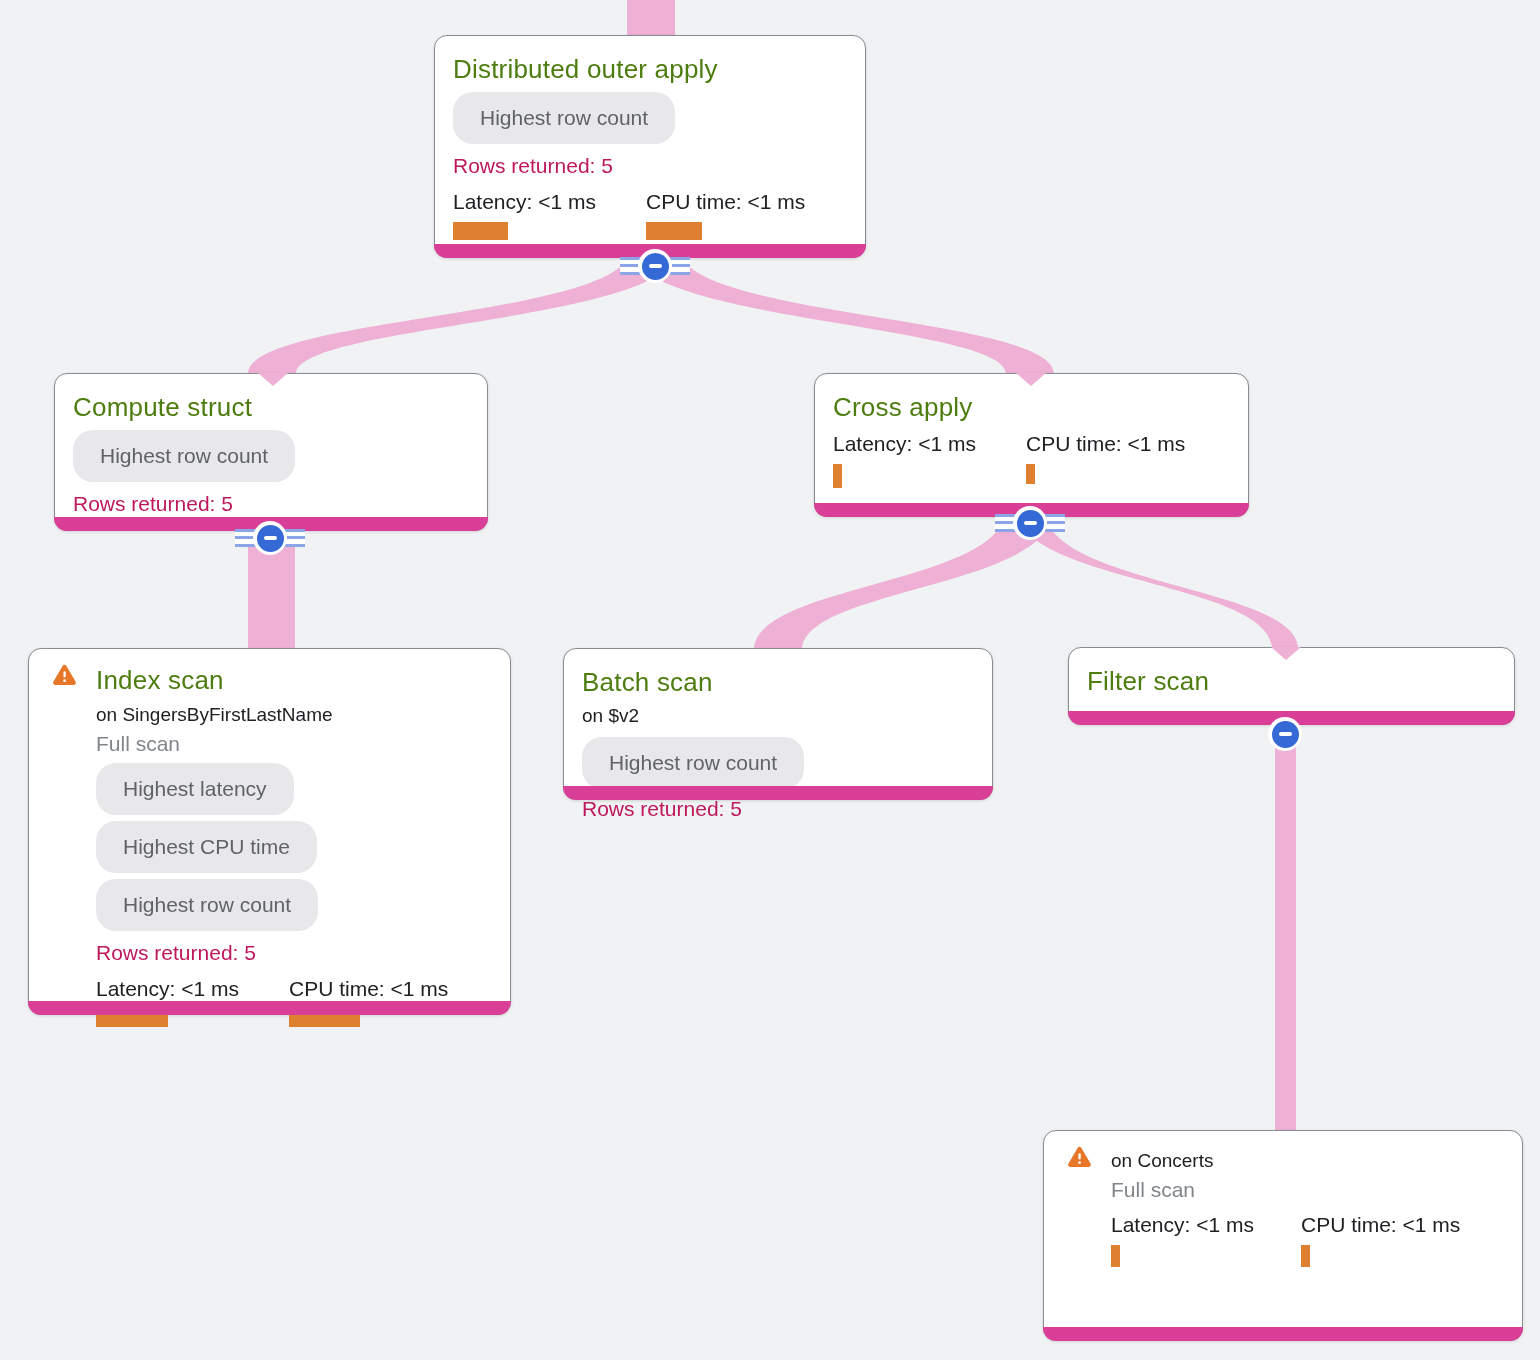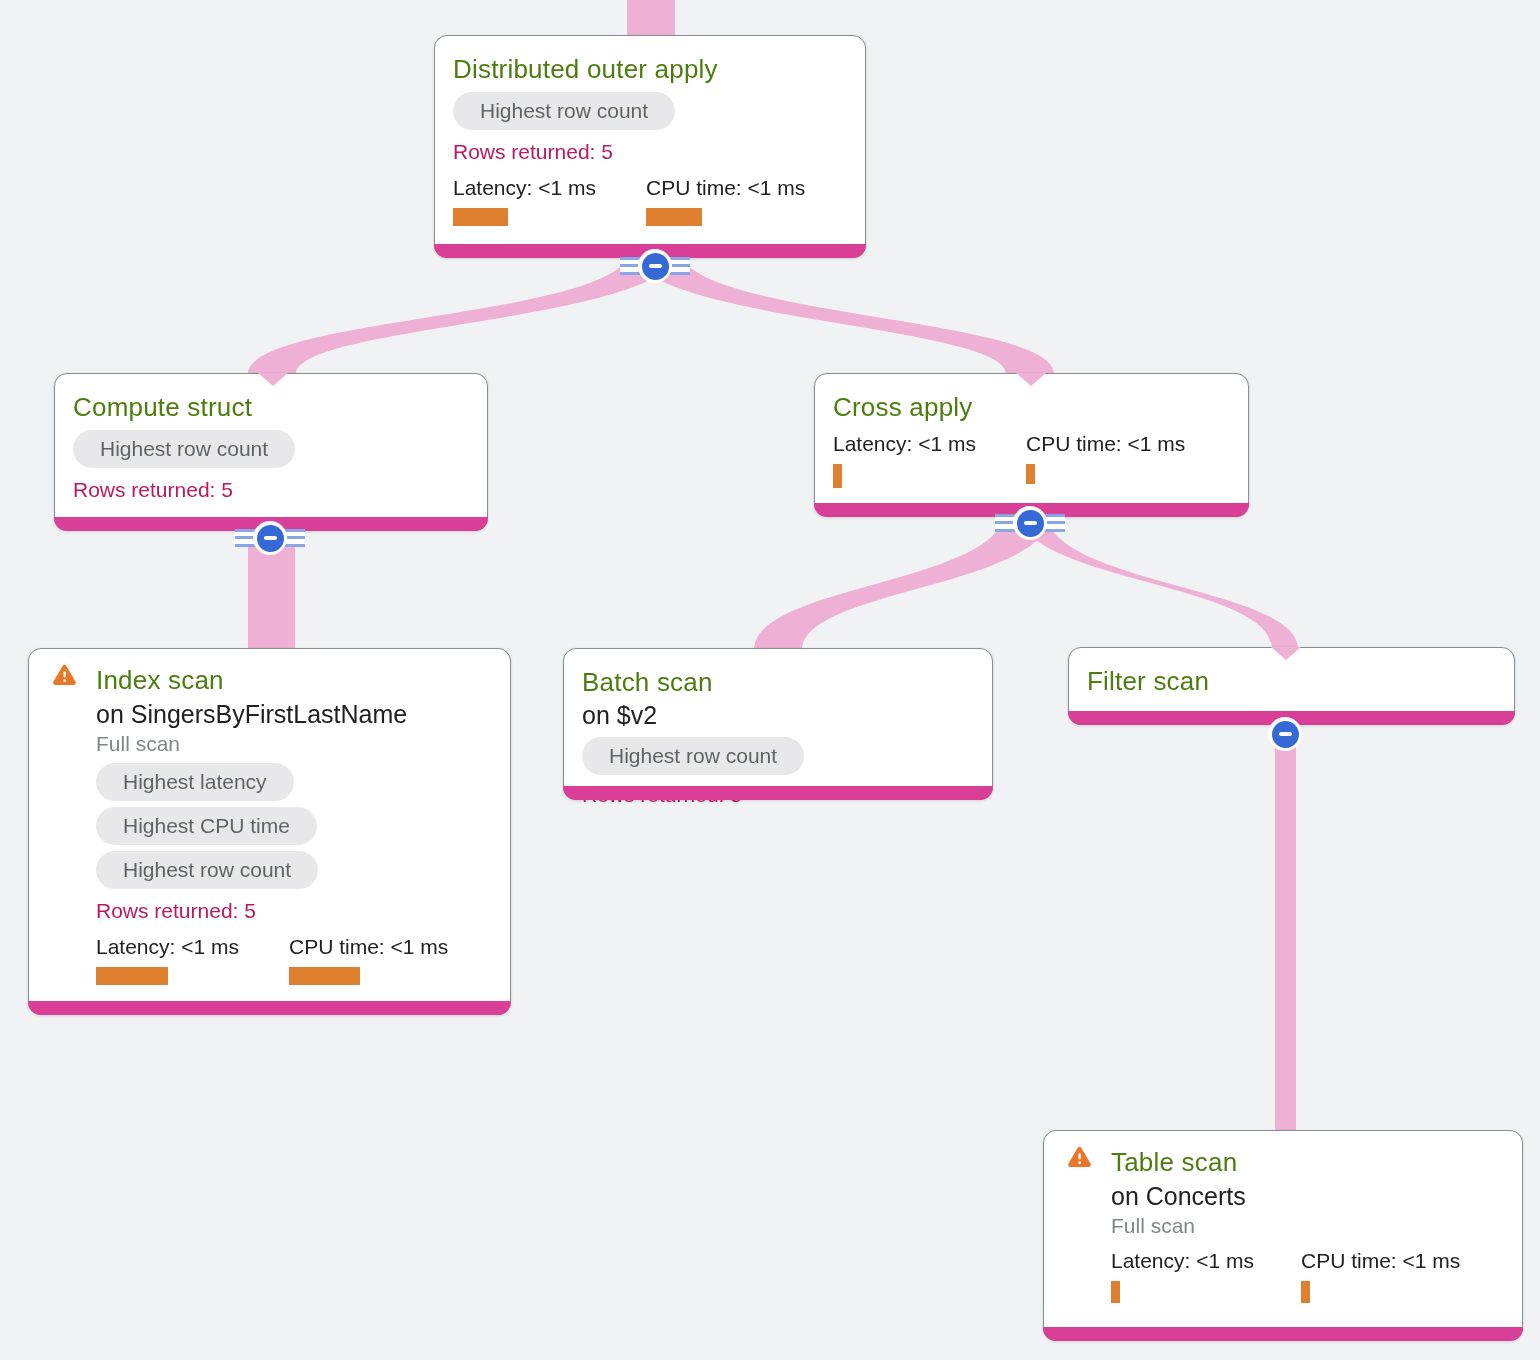--- a/index.html
+++ b/index.html
@@ -25,27 +25,27 @@
     z-index:2;
     padding:18px 18px 0 18px;
     cursor:pointer;
   }
   .card.warn { padding-left:67px; }
   .warn-icon { position:absolute; left:23px; top:15px; }
   .node-title {
     font-size:26px; font-weight:500; color:#4d7c0f;
     line-height:30px; margin-bottom:8px; letter-spacing:.2px;
   }
-  .node-sub { font-size:25px; color:#202124; line-height:27px; margin-bottom:2px; }
+  .node-sub { font-size:19px; color:#202124; line-height:27px; margin-bottom:2px; }
   .node-scan { font-size:21px; color:#80868b; line-height:27px; margin-bottom:6px; }
   .chip {
     display:table;
     background:#e8e8eb; color:#5f6368;
     font-size:21px; line-height:38px; height:38px;
-    padding:0 27px; border-radius:20px;
+    padding:7px 27px; border-radius:20px;
     margin:0 0 8px 0; white-space:nowrap;
   }
   .rows { font-size:21px; color:#be185d; line-height:27px; margin-bottom:10px; }
   .metrics { display:grid; grid-template-columns:193px auto; margin-top:9px; }
   .mlabel { font-size:21px; color:#202124; line-height:26px; margin-bottom:7px; white-space:nowrap; }
   .mbar { background:#df8030; }
   .bottombar {
     position:absolute; left:-1px; right:-1px; bottom:-1px; height:14px;
     background:#da3f97; border-radius:0 0 13px 13px;
   }
@@ -176,21 +176,20 @@
   </div>
 
   <div class="card warn" style="left:1043px; top:1130px; width:480px; height:211px; padding-top:16px;">
     <span class="warn-icon">
       <svg width="25" height="23" viewBox="0 0 24 22">
         <path d="M10.3 1.6 1.3 17.1c-.8 1.3.2 3 1.7 3h18c1.5 0 2.5-1.7 1.7-3L13.7 1.6c-.8-1.3-2.6-1.3-3.4 0z" fill="#e8772a"></path>
         <rect x="11" y="7" width="2.2" height="6" rx="1.1" fill="#ffffff"></rect>
         <circle cx="12.1" cy="16" r="1.3" fill="#ffffff"></circle>
       </svg>
     </span>
-    <div class="node-title" style="margin-bottom:6px;">Table scan</div>
     <div class="node-sub">on Concerts</div>
     <div class="node-scan" style="margin-bottom:2px;">Full scan</div>
     <div class="metrics" style="grid-template-columns:190px auto;">
       <div>
         <div class="mlabel">Latency: &lt;1 ms</div>
         <div class="mbar" style="width:9px; height:22px;"></div>
       </div>
       <div>
         <div class="mlabel">CPU time: &lt;1 ms</div>
         <div class="mbar" style="width:9px; height:22px; margin-top:4px;"></div>

